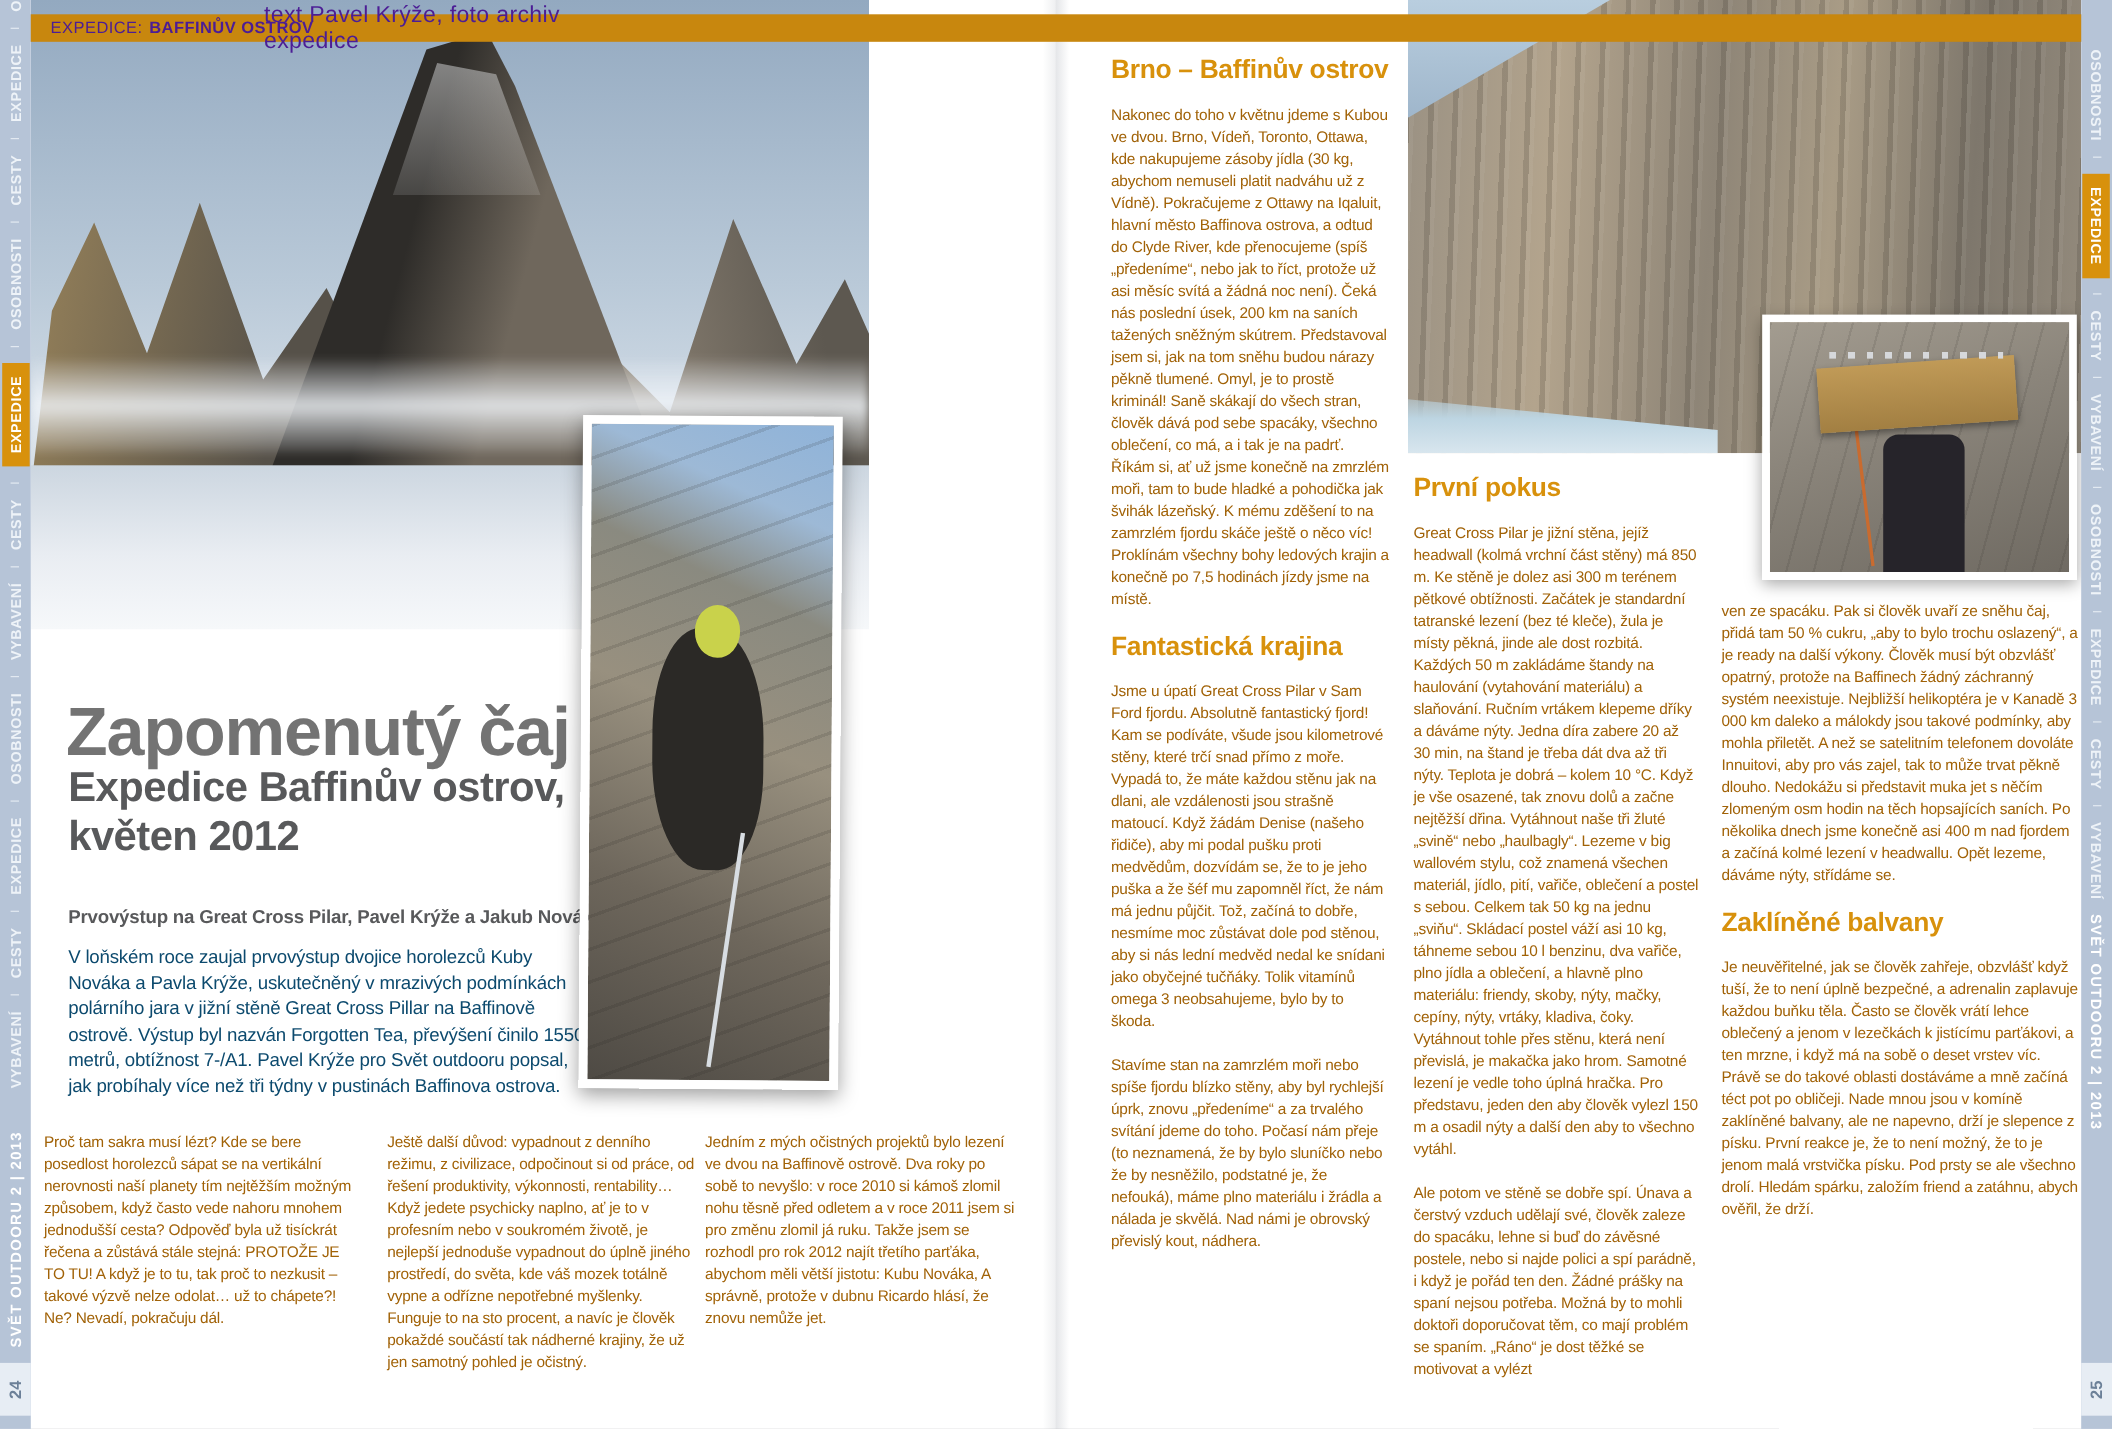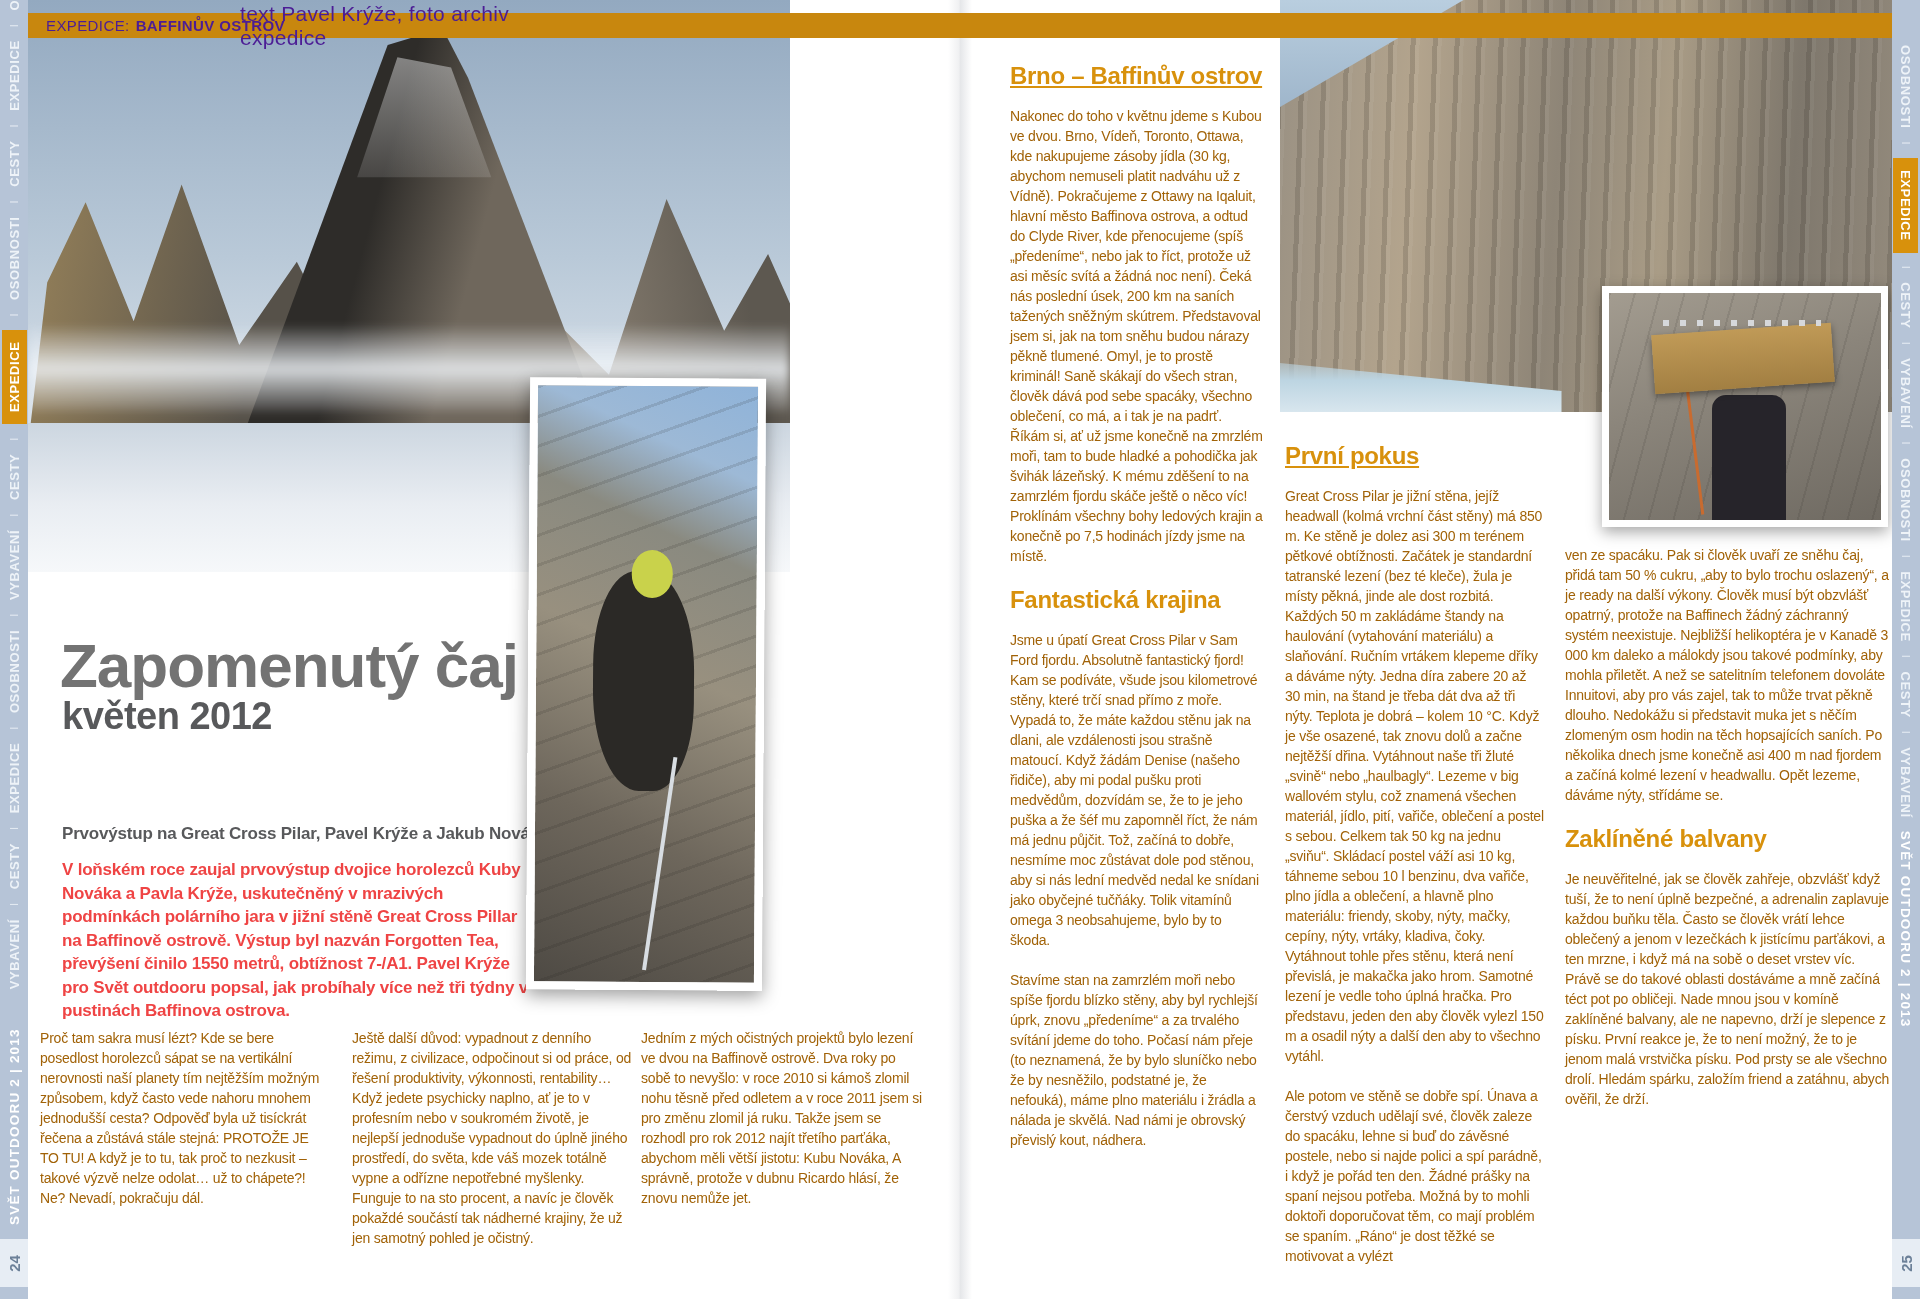--- a/index.html
+++ b/index.html
@@ -69,34 +69,34 @@
   .haul-board{left:16%;top:16%;width:66%;height:26%;background:linear-gradient(180deg,#c09a57,#a27f42);
               transform:rotate(-4deg);box-shadow:0 3px 7px rgba(0,0,0,.4);}
   .haul-gear{left:20%;top:12%;width:58%;height:6px;background:repeating-linear-gradient(90deg,#d6d8db 0 6px,transparent 6px 17px);}
   .haul-legs{left:38%;top:45%;width:27%;height:55%;background:#26242a;border-radius:14px 14px 0 0;}
   .haul-rope{left:31%;top:38%;width:3px;height:60%;background:#c96b2f;transform:rotate(-7deg);}
 
   
   .title{left:60px;top:588px;font-size:62px;font-weight:bold;color:#737373;letter-spacing:-1px;}
   .subtitle{left:62px;top:694px;font-size:38px;font-weight:bold;color:#58595b;line-height:45px;letter-spacing:-.5px;}
   .byline{left:62px;top:824px;font-size:17px;font-weight:bold;color:#58595b;letter-spacing:-.2px;}
-  .lead{left:62px;top:858px;width:472px;font-size:17px;font-weight:bold;color:#ef4444;
+  .lead{left:62px;top:858px;width:472px;font-size:17px;font-weight:normal;color:#0c4a6e;
         line-height:23.5px;letter-spacing:-.2px;}
 
   .col{position:absolute;}
   .lcol1{left:40px;top:1028px;width:282px;}
   .lcol2{left:352px;top:1028px;width:282px;}
   .lcol3{left:641px;top:1028px;width:282px;}
   .rcol1{left:1010px;top:50px;width:254px;}
   .rcol2{left:1285px;top:430px;width:260px;}
   .rcol3{left:1565px;top:545px;width:325px;}
 
   .body-p{font-size:14px;line-height:20px;letter-spacing:-.2px;margin:0 0 20px;color:#a16207;}
   .sec-h{font-size:24px;font-weight:bold;color:#d8910c;margin:6px 0 16px;letter-spacing:-.3px;}
-  .col > .sec-h:first-child{margin-top:12px;text-decoration:underline;}
+  .col > .sec-h:first-child{margin-top:0;}
 
   .gutter{left:948px;top:0;width:24px;height:1299px;z-index:25;
           background:linear-gradient(90deg,rgba(0,0,0,0) 0%,rgba(60,70,90,.08) 45%,rgba(60,70,90,.13) 52%,rgba(0,0,0,0) 100%);}
 </style>
 </head>
 <body>
 
 <div class="spread">
 
   <div class="photo photo-pan">
@@ -138,20 +138,21 @@
       <span>EXPEDICE:</span>
       <b>BAFFINŮV OSTROV</b>
     </div>
     <div class="topbar-credit">text Pavel Krýže, foto archiv expedice</div>
   </div>
 
   <div class="abs gutter"></div>
 
   <h1 class="abs title">Zapomenutý čaj</h1>
   <div class="abs subtitle">
+    <div>Expedice Baffinův ostrov,</div>
     <div>květen 2012</div>
   </div>
   <div class="abs byline">Prvovýstup na Great Cross Pilar, Pavel Krýže a Jakub Novák</div>
   <div class="abs lead">V loňském roce zaujal prvovýstup dvojice horolezců Kuby Nováka a Pavla Krýže, uskutečněný v mrazivých podmínkách polárního jara v jižní stěně Great Cross Pillar na Baffinově ostrově. Výstup byl nazván Forgotten Tea, převýšení činilo 1550 metrů, obtížnost 7-/A1. Pavel Krýže pro Svět outdooru popsal, jak probíhaly více než tři týdny v pustinách Baffinova ostrova.</div>
 
   <div class="col lcol1">
       <p class="body-p">Proč tam sakra musí lézt? Kde se bere posedlost horolezců sápat se na vertikální nerovnosti naší planety tím nejtěžším možným způsobem, když často vede nahoru mnohem jednodušší cesta? Odpověď byla už tisíckrát řečena a zůstává stále stejná: PROTOŽE JE TO TU! A když je to tu, tak proč to nezkusit – takové výzvě nelze odolat… už to chápete?! Ne? Nevadí, pokračuju dál.</p>
     </div>
   <div class="col lcol2">
       <p class="body-p">Ještě další důvod: vypadnout z denního režimu, z civilizace, odpočinout si od práce, od řešení produktivity, výkonnosti, rentability… Když jedete psychicky naplno, ať je to v profesním nebo v soukromém životě, je nejlepší jednoduše vypadnout do úplně jiného prostředí, do světa, kde váš mozek totálně vypne a odřízne nepotřebné myšlenky. Funguje to na sto procent, a navíc je člověk pokaždé součástí tak nádherné krajiny, že už jen samotný pohled je očistný.</p>

